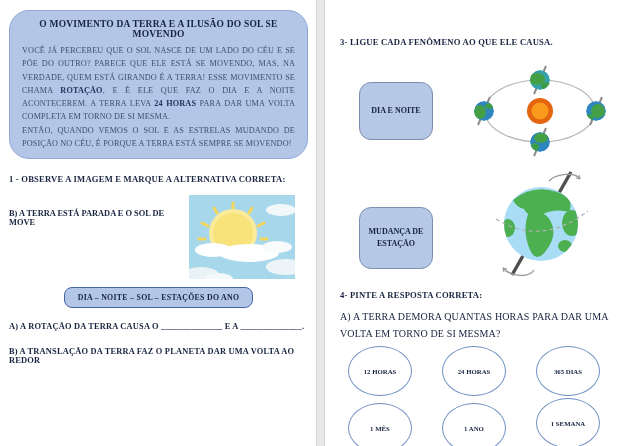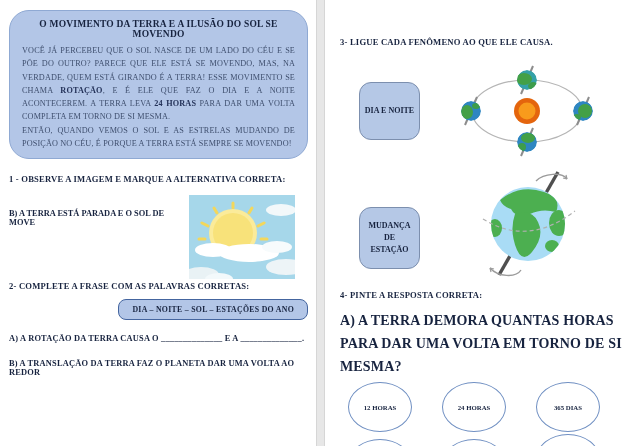--- a/index.html
+++ b/index.html
@@ -28,43 +28,43 @@
   .h-q2 { margin-top: 2px; }
   .h-q4 { margin-top: 10px; }
 
   
   .q1-row { display: flex; margin-top: 11px; }
   .q1-options { flex: 1; padding-top: 14px; }
   .q1-option { font-size: 8.4px; font-weight: bold; color: #17233f; margin-bottom: 17px; }
   .sun-illustration { width: 106px; height: 84px; flex: none; margin-right: 13px; }
 
   
-  .word-bank-wrap { text-align: right; margin: 7px 0 0 0; }
+  .word-bank-wrap { text-align: center; margin: 7px 0 0 0; }
   .word-bank { display: inline-block; background: #b3c6e7; border: 1.3px solid #44659f;
                border-radius: 8px; padding: 5px 13px; font-size: 7.8px; font-weight: bold;
                color: #17233f; letter-spacing: .3px; }
   .fill-line { font-size: 8.4px; font-weight: bold; color: #17233f; letter-spacing: .2px; }
   .fl-a  { margin-top: 14px; }
   .fl-b1 { margin-top: 16px; }
 
   
   .match-row { display: flex; align-items: center; }
   .row-q3a { margin-top: 16px; }
   .row-q3b { margin-top: 9px; }
   .match-box { background: #b5c8e6; border: 1.2px solid #7c8fae; border-radius: 12px;
-               width: 61px; display: flex; align-items: center; justify-content: center;
+               width: 74px; display: flex; align-items: center; justify-content: center;
                text-align: center; font-size: 8px; font-weight: bold; color: #17233f;
                margin-left: 19px; flex: none; line-height: 1.5; padding: 4px; }
   .box-dia { height: 58px; }
   .box-mud { height: 62px; margin-top: 27px; }
   .orbit-illustration  { width: 146px; height: 96px; margin-left: 34px; flex: none; }
   .earth-illustration  { width: 116px; height: 112px; margin-left: 52px; flex: none; }
 
   
-  .q-sub { font-size: 14px; font-weight: bold; color: #17233f; line-height: 1.65;
+  .q-sub { font-size: 10px; font-weight: normal; color: #17233f; line-height: 1.65;
            letter-spacing: .15px; }
   .sub-a { margin-top: 9px; max-width: 292px; }
   .sub-b { margin-top: 9px; }
   .circle-row { display: flex; margin-top: 4px; padding-left: 8px; }
   .circle-row.row-b { margin-top: 7px; }
   .paint-circle { width: 64px; height: 50px; border: 1.2px solid #6f8fc2; border-radius: 50%;
                   background: #ffffff; display: flex; align-items: center; justify-content: center;
                   font-size: 6.8px; font-weight: bold; color: #17233f; flex: none;
                   margin-right: 30px; text-align: center; }
   .paint-circle.raised { transform: translateY(-5px); }
@@ -108,21 +108,20 @@
           <ellipse cx="60" cy="58" rx="30" ry="9" fill="#ffffff"></ellipse>
           <ellipse cx="88" cy="52" rx="15" ry="6" fill="#f7fbfc"></ellipse>
           <ellipse cx="92" cy="15" rx="15" ry="6" fill="#f2f8fa"></ellipse>
           <ellipse cx="97" cy="72" rx="20" ry="8" fill="#edf4f7"></ellipse>
           <ellipse cx="12" cy="80" rx="18" ry="8" fill="#e9f2f5"></ellipse>
           <ellipse cx="30" cy="84" rx="14" ry="6" fill="#f3f9fb"></ellipse>
         </svg>
       </div>
     </div>
 
-    <div class="q-heading h-q2">2- COMPLETE A FRASE COM AS PALAVRAS CORRETAS:</div>
 
     <div class="word-bank-wrap">
       <span class="word-bank">DIA – NOITE – SOL – ESTAÇÕES DO ANO</span>
     </div>
 
     <div class="fill-line fl-a">A) A ROTAÇÃO DA TERRA CAUSA O ______________ E A ______________.</div>
     <div class="fill-line fl-b1">B) A TRANSLAÇÃO DA TERRA FAZ O PLANETA DAR UMA VOLTA AO REDOR</div>
 
   </div>
 

